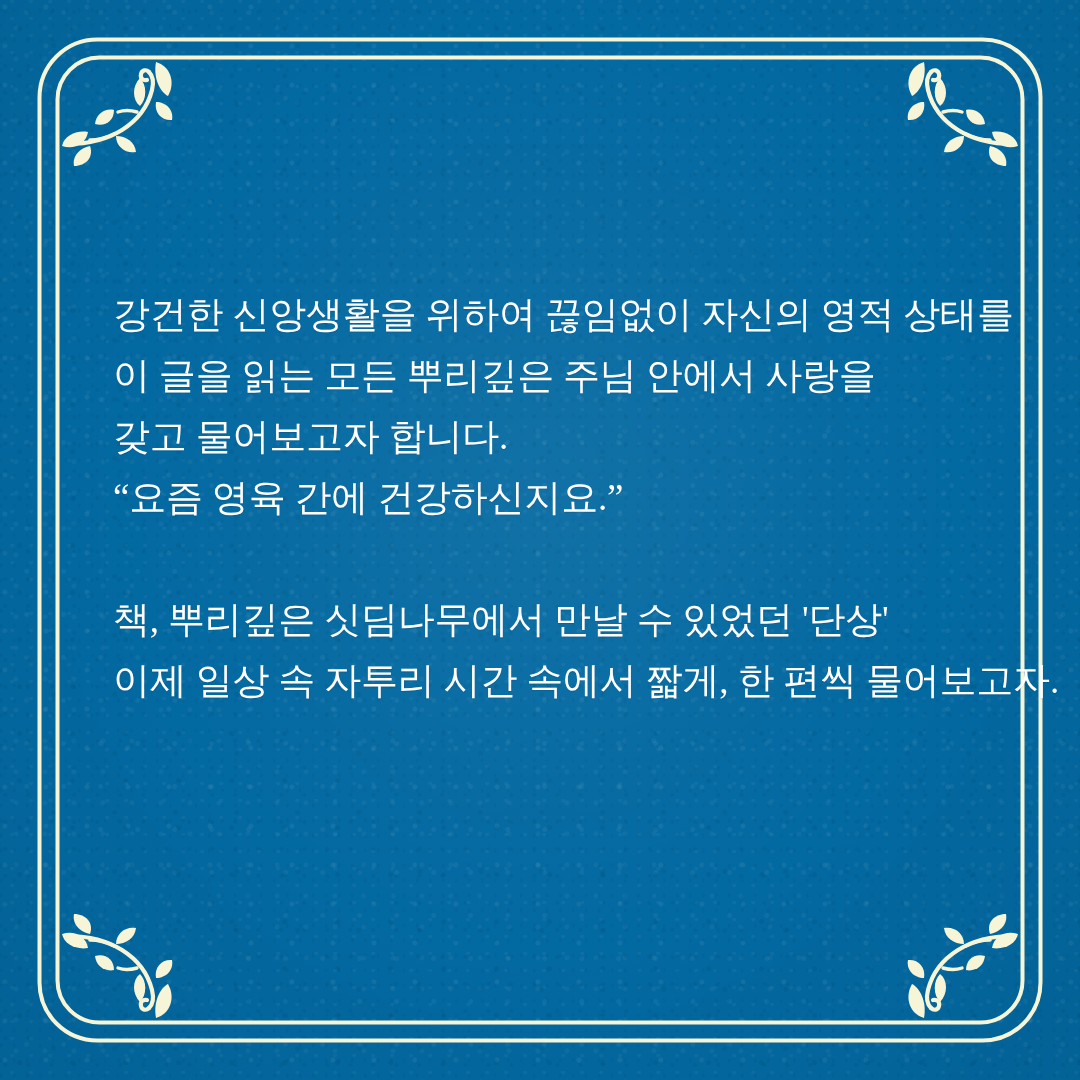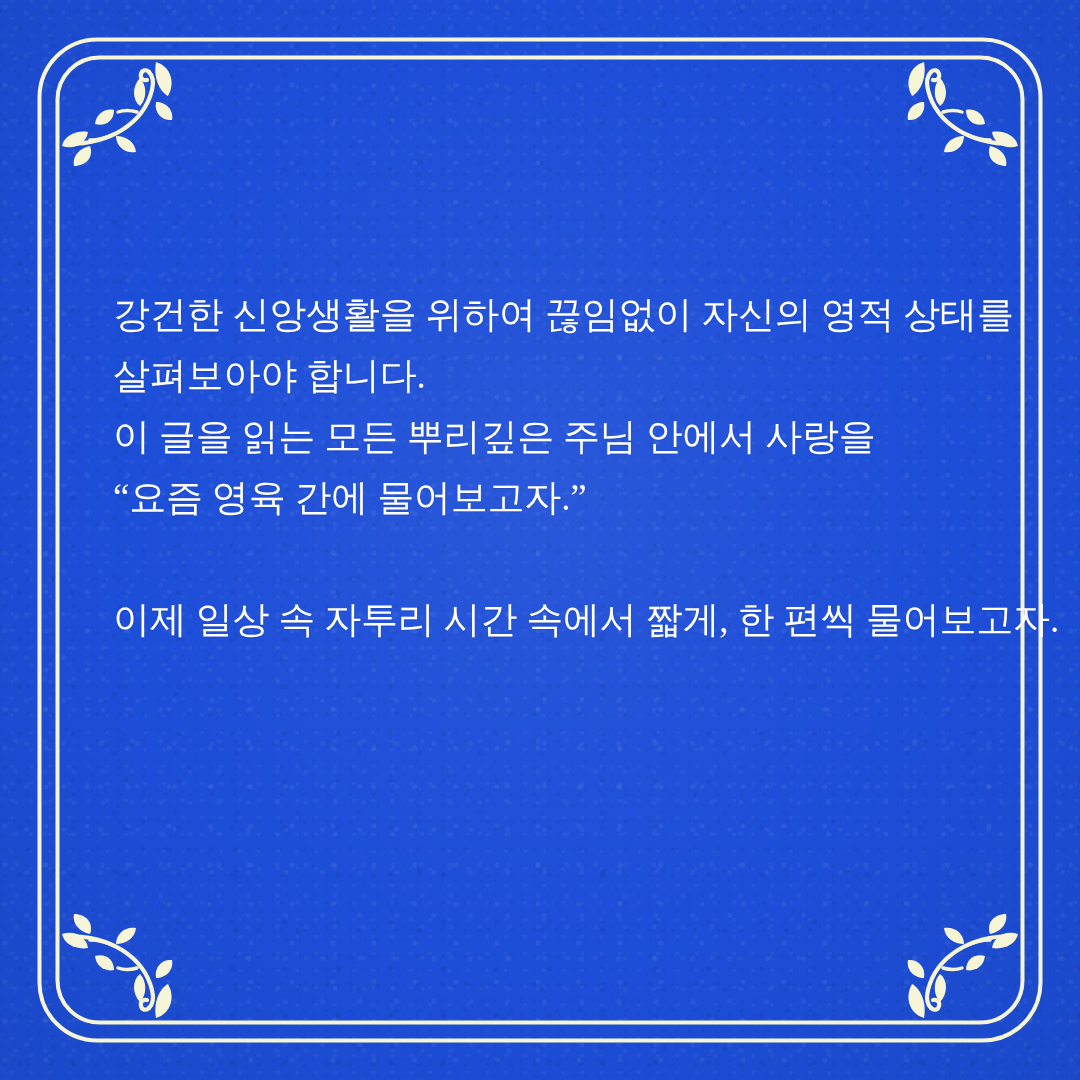--- a/index.html
+++ b/index.html
@@ -5,21 +5,21 @@
 <style>
   html,body{margin:0;padding:0;}
   body{
     width:1080px;height:1080px;overflow:hidden;
     font-family:"Liberation Serif","DejaVu Serif",serif;
     background:#000;
   }
   .card{
     position:relative;
     width:1080px;height:1080px;
-    background-color:#1d4ed8;
+    background-color:#0369a1;
     overflow:hidden;
   }
   
   .grain{
     position:absolute;inset:0;
     pointer-events:none;
     opacity:.55;
     background-image:
       radial-gradient(circle at 12% 18%, rgba(255,255,255,.11) 0 2px, transparent 3px),
       radial-gradient(circle at 37% 61%, rgba(0,0,0,.10) 0 2px, transparent 3px),
@@ -109,23 +109,24 @@
       <g>
           <use href="#vine" transform="translate(1028,1028) scale(-1,-1)"></use>
         </g>
     </svg>
   </div>
 
   <div class="content">
 
     <p class="para">
       <span class="line">강건한 신앙생활을 위하여 끊임없이 자신의 영적 상태를</span>
-      <span class="line">살펴보아야 합니다.</span>
       <span class="line">이 글을 읽는 모든 뿌리깊은 주님 안에서 사랑을</span>
-      <span class="line">“요즘 영육 간에 물어보고자.”</span>
+      <span class="line">갖고 물어보고자 합니다.</span>
+      <span class="line">“요즘 영육 간에 건강하신지요.”</span>
     </p>
 
     <p class="para">
+      <span class="line">책, 뿌리깊은 싯딤나무에서 만날 수 있었던 '단상'</span>
       <span class="line">이제 일상 속 자투리 시간 속에서 짧게, 한 편씩 물어보고자.</span>
     </p>
 
   </div>
 </div>
 
 </body></html>

